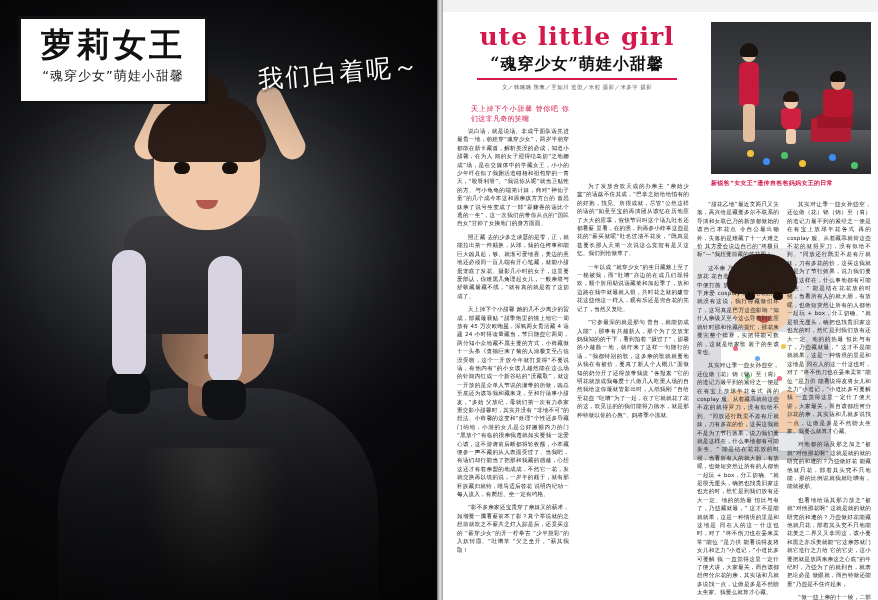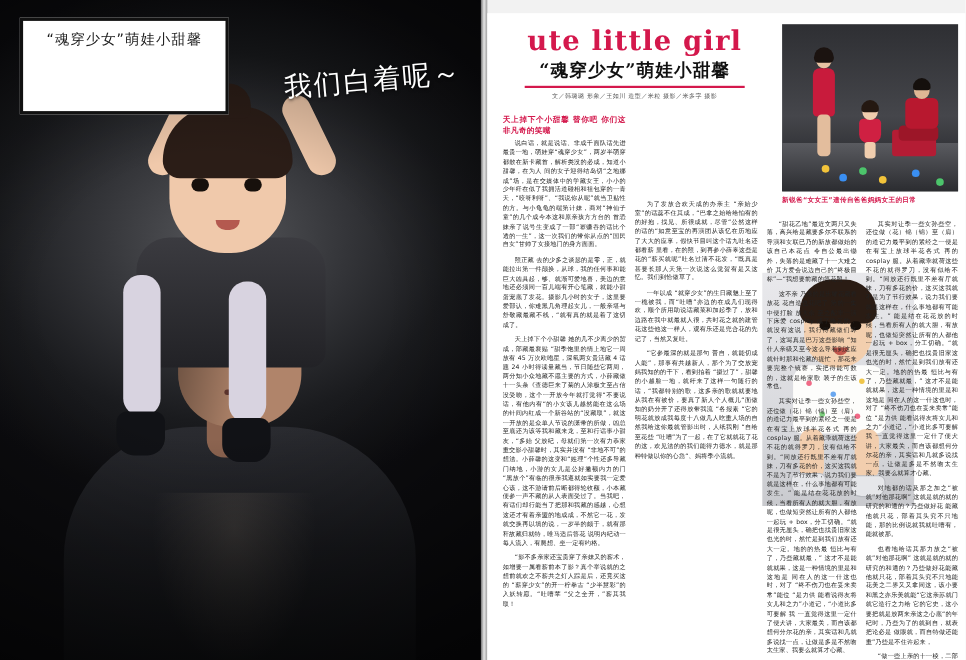--- a/index.html
+++ b/index.html
@@ -307,25 +307,26 @@
     font-size: 6px;
     color: #d4184c;
     font-weight: bold;
     letter-spacing: .3px;
     line-height: 9px;
   }
 
   
   .sec-head {
     font-size: 7px;
-    font-weight: bold;
+    font-weight: normal;
     color: #d4184c;
     letter-spacing: .3px;
     margin-bottom: 3px;
     line-height: 10px;
+    margin-left: 14px;
   }
 
   
   .col {
     position: absolute;
     font-size: 5.6px;
     line-height: 8.4px;
     color: #222;
     text-align: justify;
     letter-spacing: .15px;
@@ -393,20 +394,21 @@
       <div class="child-mouth"></div>
     </div>
     <div class="child-leg l"></div>
     <div class="child-leg r"></div>
     <div class="child-shoe l"></div>
     <div class="child-shoe r"></div>
 
     <div class="photo-vignette"></div>
 
     <div class="title-plaque">
+      <div class="main-title">萝莉女王</div>
       <div class="sub-title">“魂穿少女”萌娃小甜馨</div>
     </div>
 
     <div class="handwritten">我们白着呢～</div>
   </div>
 
   <div class="gutter"></div>
 
   <div class="right-page">
 

